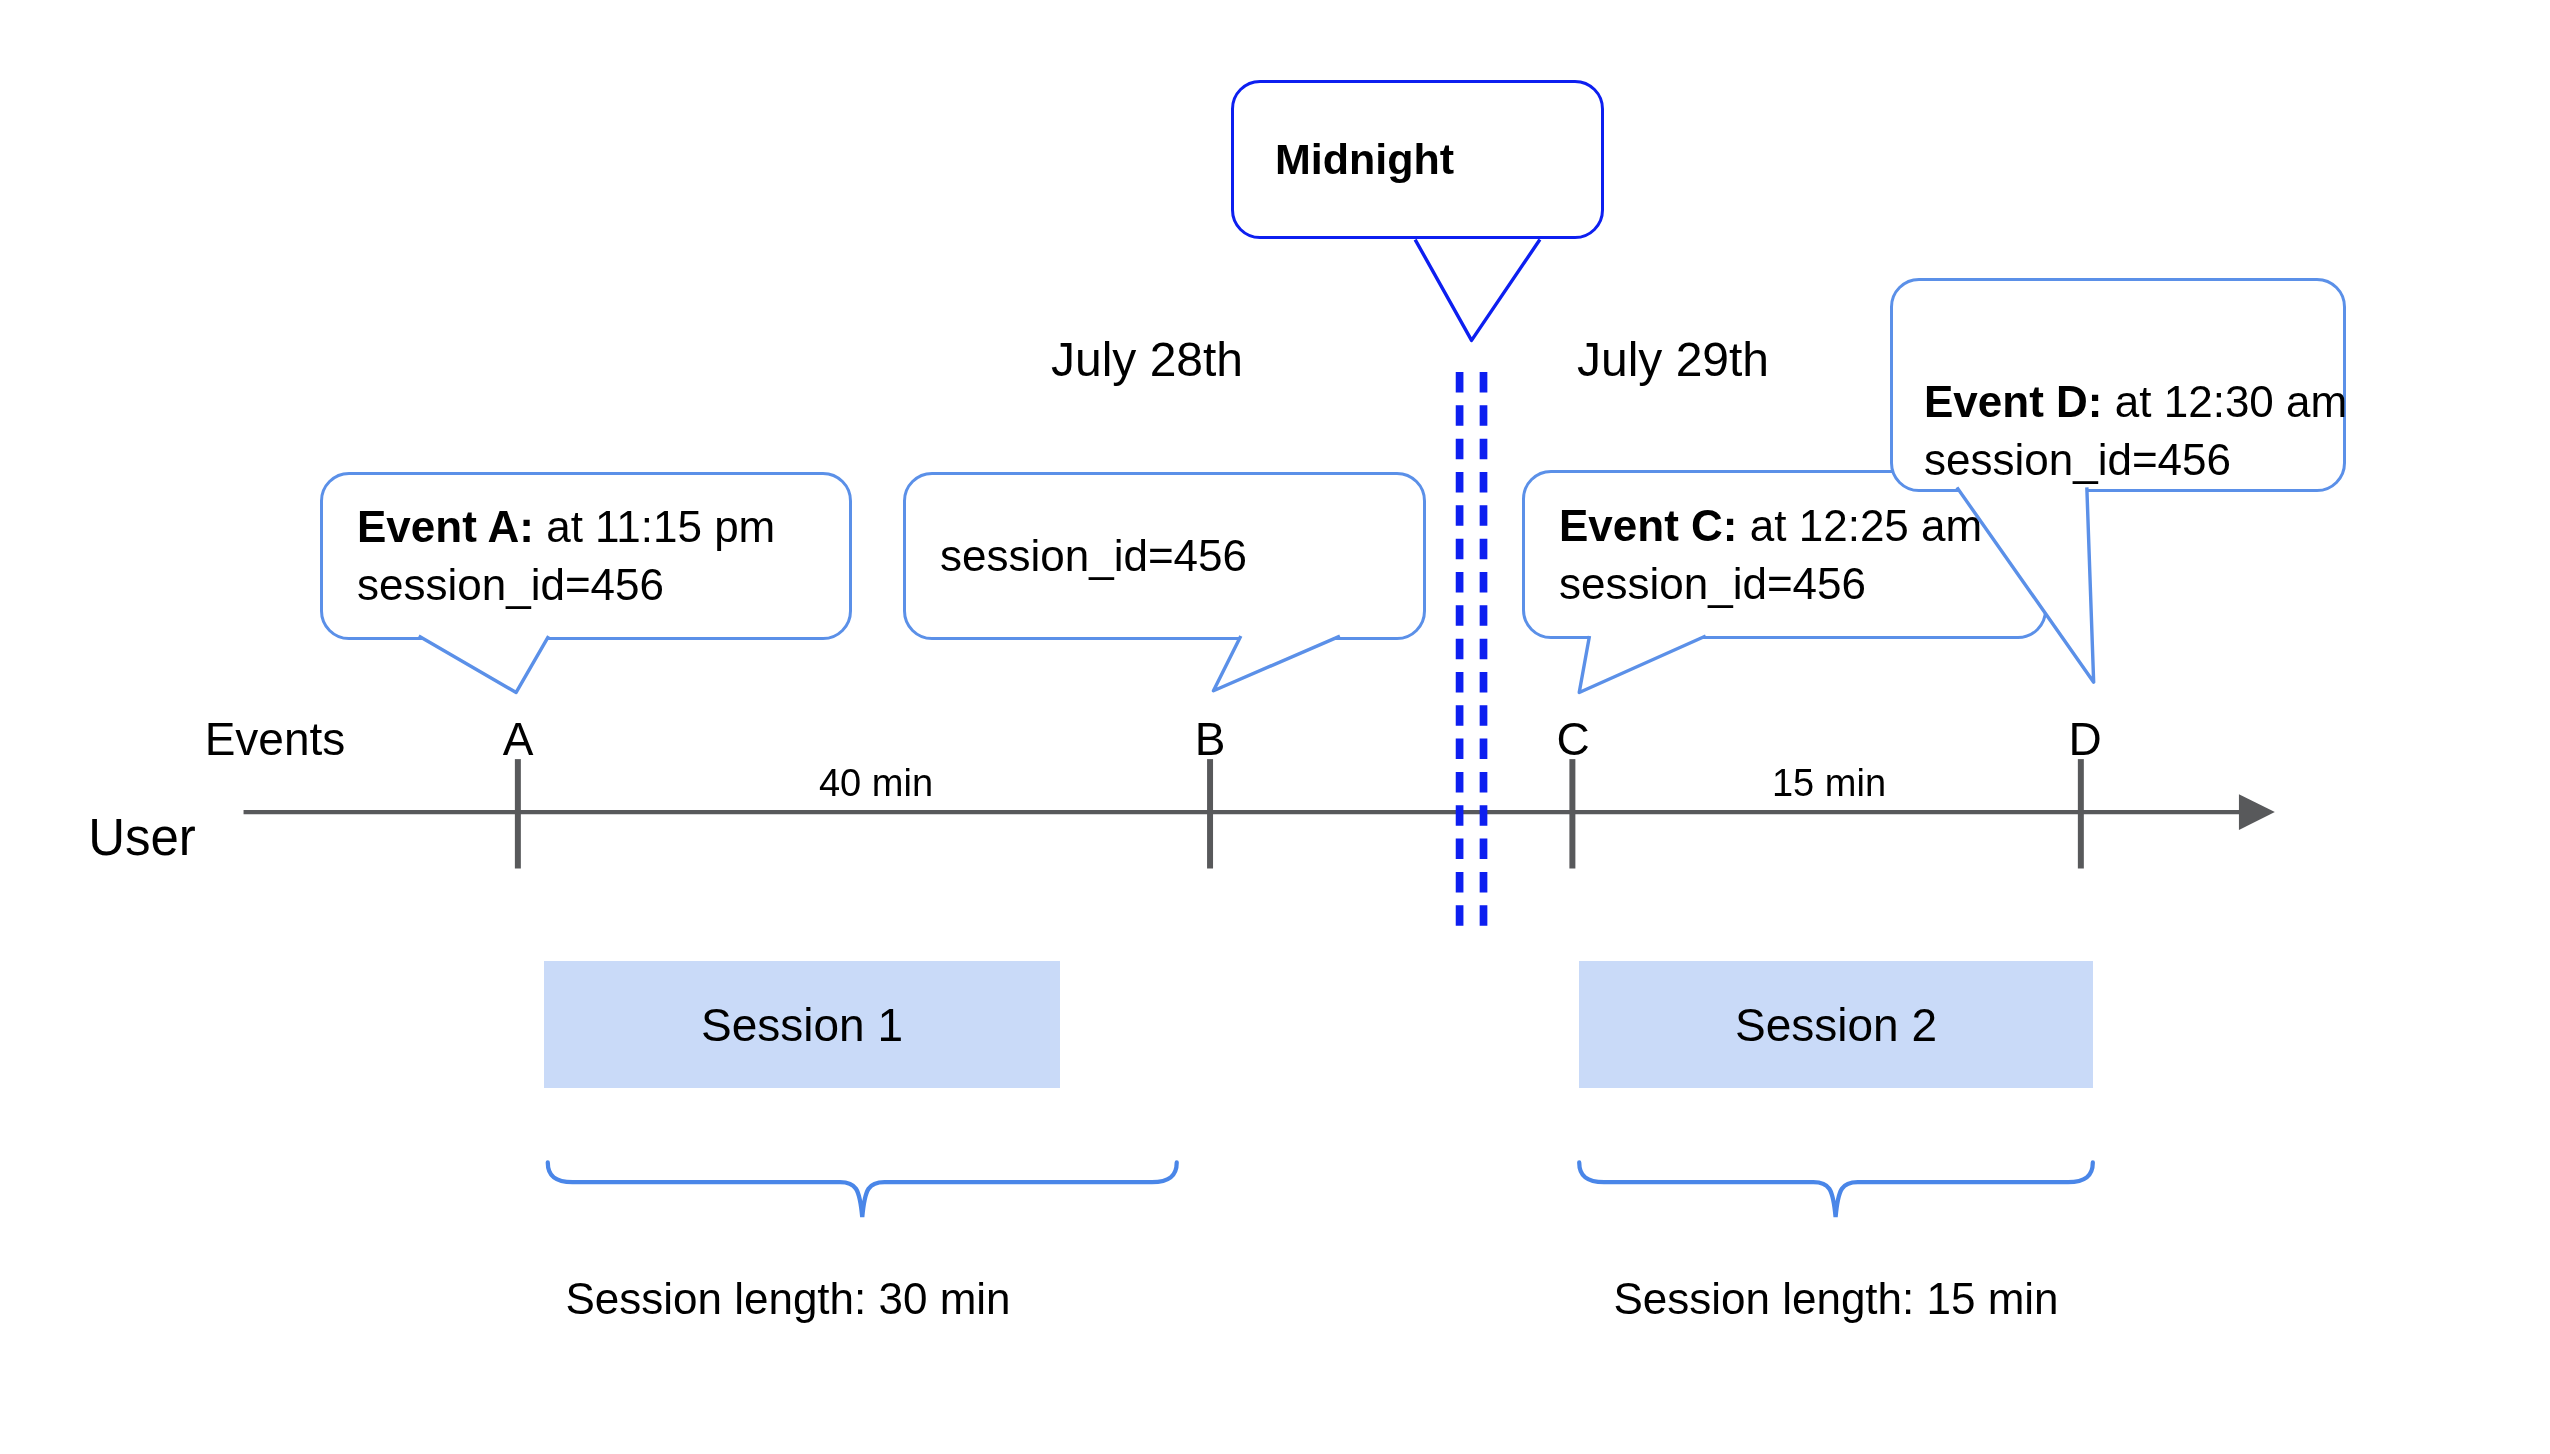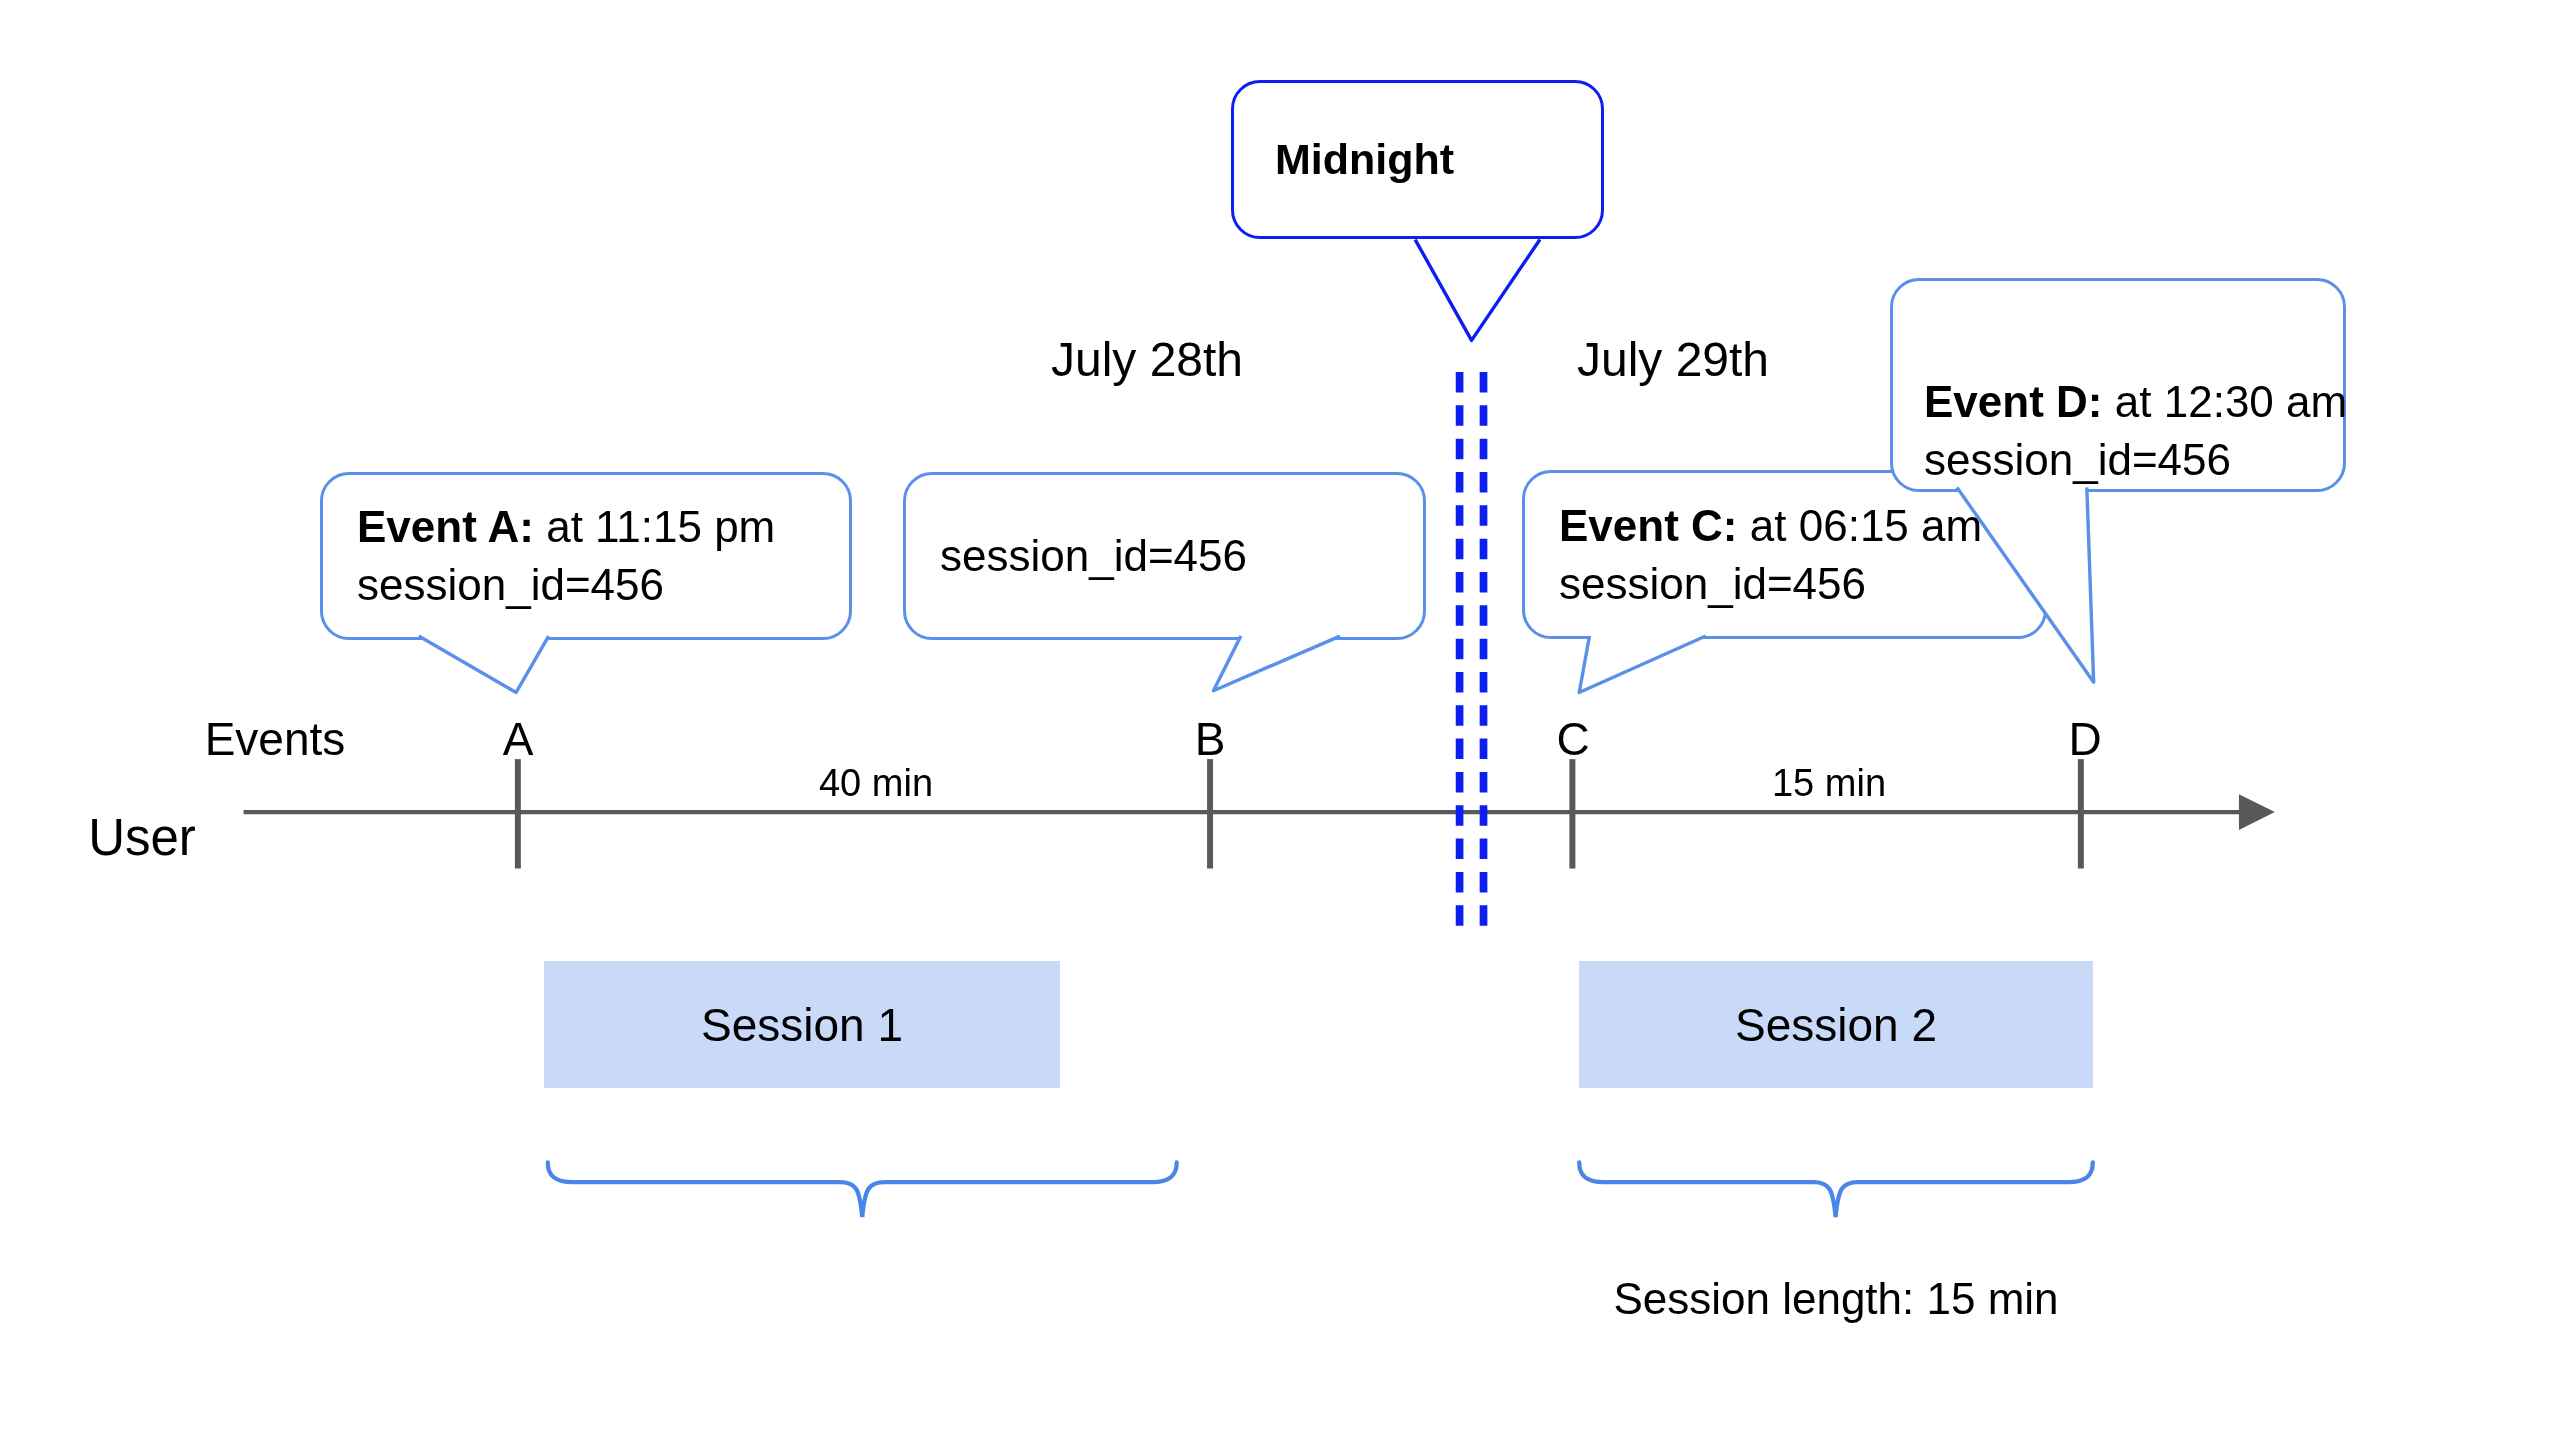--- a/index.html
+++ b/index.html
@@ -94,39 +94,40 @@
   <div class="lbl date-lbl" id="lbl-july29">July 29th</div>
 
   <div class="callout" id="callout-A">
     <div><b class="t-title">Event A:</b><span class="t-time">at 11:15 pm</span></div>
     <div>session_id=456</div>
   </div>
   <div class="callout" id="callout-B">
     <div>session_id=456</div>
   </div>
   <div class="callout" id="callout-C">
-    <div><b class="t-title">Event C:</b><span class="t-time">at 06:15 am</span></div>
+    <div><b class="t-title">Event C:</b><span class="t-time">at 12:25 am</span></div>
     <div>session_id=456</div>
   </div>
   <div class="callout" id="callout-D">
     <div><b class="t-title">Event D:</b><span class="t-time">at 12:30 am</span></div>
     <div>session_id=456</div>
   </div>
 
   <div class="lbl" id="lbl-events">Events</div>
   <div class="lbl" id="lbl-user">User</div>
 
   <div class="lbl letter-lbl" id="letter-A">A</div>
   <div class="lbl letter-lbl" id="letter-B">B</div>
   <div class="lbl letter-lbl" id="letter-C">C</div>
   <div class="lbl letter-lbl" id="letter-D">D</div>
 
   <div class="lbl interval-lbl" id="lbl-int1">40 min</div>
   <div class="lbl interval-lbl" id="lbl-int2">15 min</div>
 
+  <div class="lbl length-lbl" id="lbl-len1">Session length: 30 min</div>
   <div class="lbl length-lbl" id="lbl-len2">Session length: 15 min</div>
 
   <svg class="layer" viewBox="0 0 2984 1702" width="2550" height="1455">
     <path d="M 1656 280 L 1722 398 L 1802 280" fill="#ffffff" stroke="#0d1ff0" stroke-width="4" stroke-linejoin="round"></path>
     <path d="M 490 744 L 604 810 L 642 744" fill="#ffffff" stroke="#5b90e8" stroke-width="4" stroke-linejoin="round"></path>
     <path d="M 1452 744 L 1420 808 L 1568 744" fill="#ffffff" stroke="#5b90e8" stroke-width="4" stroke-linejoin="round"></path>
     <path d="M 1860 744 L 1848 810 L 1996 744" fill="#ffffff" stroke="#5b90e8" stroke-width="4" stroke-linejoin="round"></path>
     <path d="M 2290 570 L 2450 798 L 2442 570" fill="#ffffff" stroke="#5b90e8" stroke-width="4" stroke-linejoin="round"></path>
   </svg>
 

